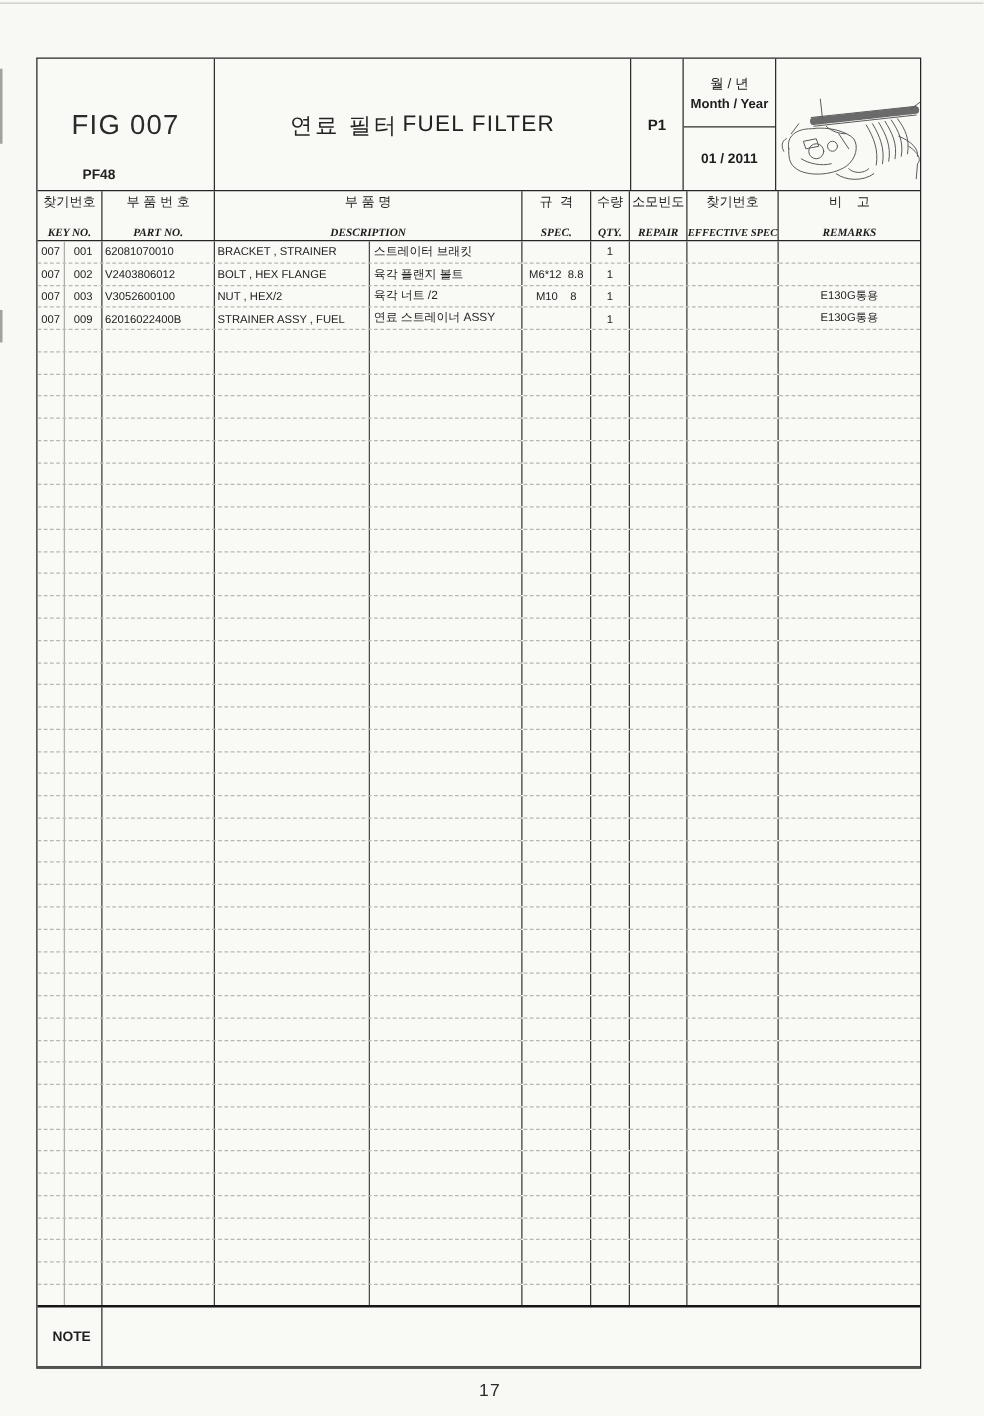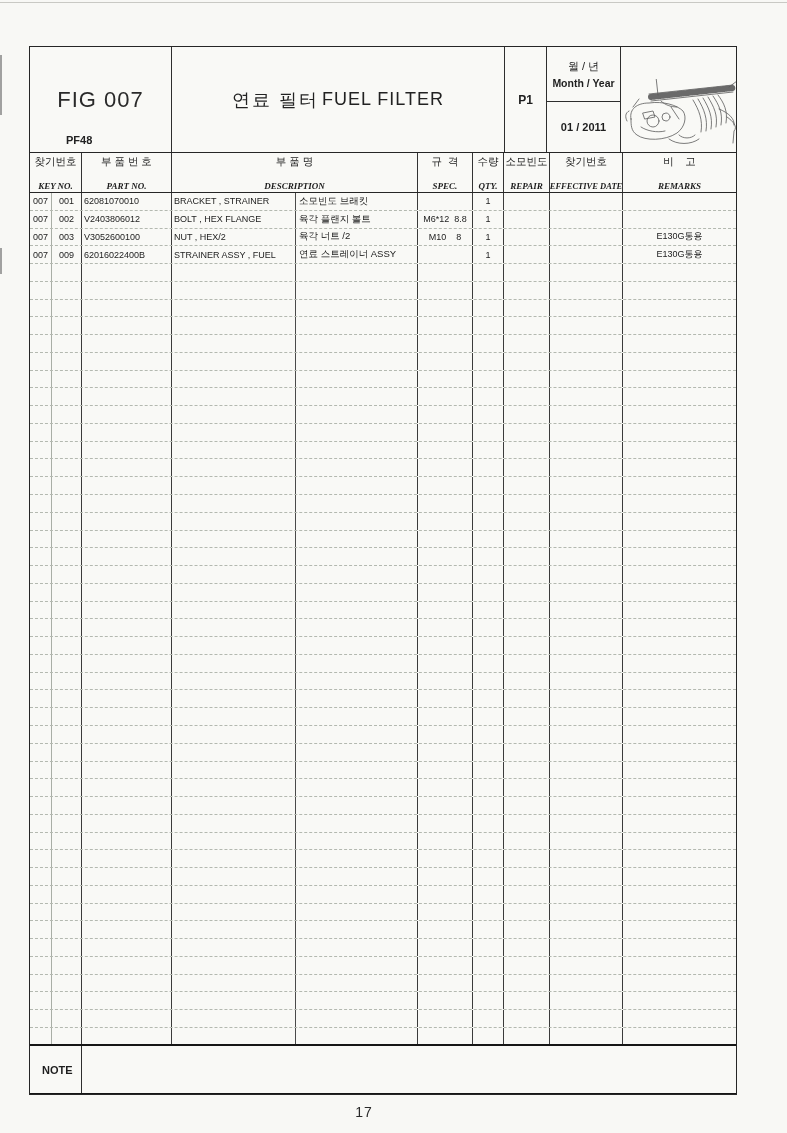--- a/index.html
+++ b/index.html
@@ -75,21 +75,21 @@
   .c-rem{flex:1;justify-content:center;}
 
   
   .note-row{flex:1;display:flex;border-bottom:1px solid #161616;}
   .note-cell{width:52px;border-right:1.2px solid #2e2e2e;
     display:flex;align-items:center;padding-left:12px;
     font-size:11px;font-weight:bold;}
   .note-body{flex:1;}
 
   .page-number{
-    position:absolute;left:334px;top:1104px;width:60px;text-align:center;
+    position:absolute;left:362px;top:1104px;width:60px;text-align:center;
     font-size:14px;color:#2a2a2a;letter-spacing:1px;
   }
 </style>
 </head>
 <body>
 
 <div class="top-edge"></div>
 <div class="edge-smudge" style="left:0;top:55px;width:2px;height:60px;"></div>
 <div class="edge-smudge" style="left:0;top:248px;width:2px;height:26px;"></div>
 
@@ -169,35 +169,35 @@
     <div class="hdr-cell w-qty">
       <span class="hdr-kr">수량</span>
       <span class="hdr-en">QTY.</span>
     </div>
     <div class="hdr-cell w-rep">
       <span class="hdr-kr">소모빈도</span>
       <span class="hdr-en">REPAIR</span>
     </div>
     <div class="hdr-cell w-eff">
       <span class="hdr-kr">찾기번호</span>
-      <span class="hdr-en" style="font-size:8.5px">EFFECTIVE DATE</span>
+      <span class="hdr-en" style="font-size:8.5px">EFFECTIVE SPEC</span>
     </div>
     <div class="hdr-cell w-rem">
       <span class="hdr-kr">비    고</span>
       <span class="hdr-en">REMARKS</span>
     </div>
   </div>
 
   <div class="tbody">
       <div class="trow">
     <div class="tcell c-fig">007</div>
     <div class="tcell c-key">001</div>
     <div class="tcell c-part">62081070010</div>
     <div class="tcell c-desc-en">BRACKET , STRAINER</div>
-    <div class="tcell c-desc-kr">소모빈도 브래킷</div>
+    <div class="tcell c-desc-kr">스트레이터 브래킷</div>
     <div class="tcell c-spec"></div>
     <div class="tcell c-qty">1</div>
     <div class="tcell c-rep"></div>
     <div class="tcell c-eff"></div>
     <div class="tcell c-rem"></div>
   </div>
       <div class="trow">
     <div class="tcell c-fig">007</div>
     <div class="tcell c-key">002</div>
     <div class="tcell c-part">V2403806012</div>

